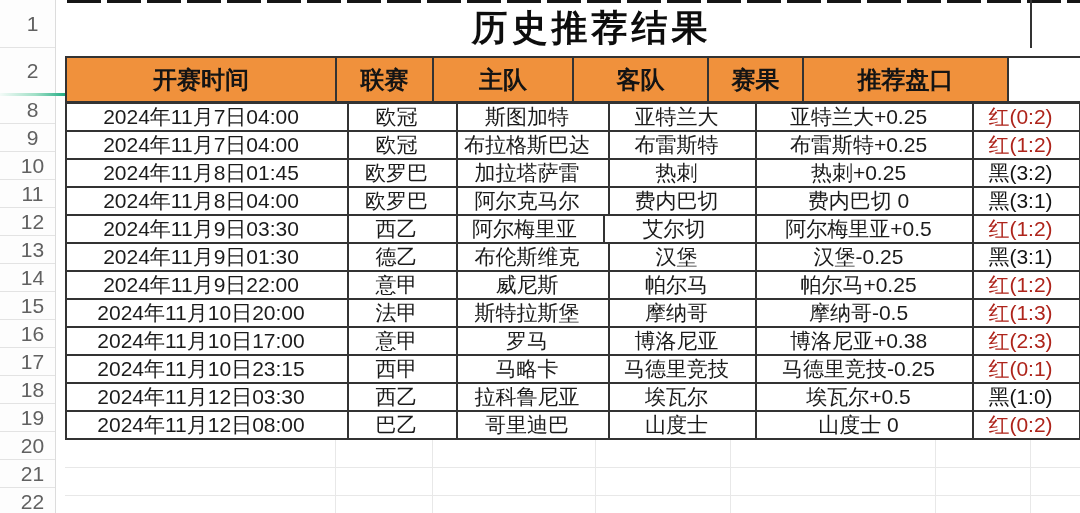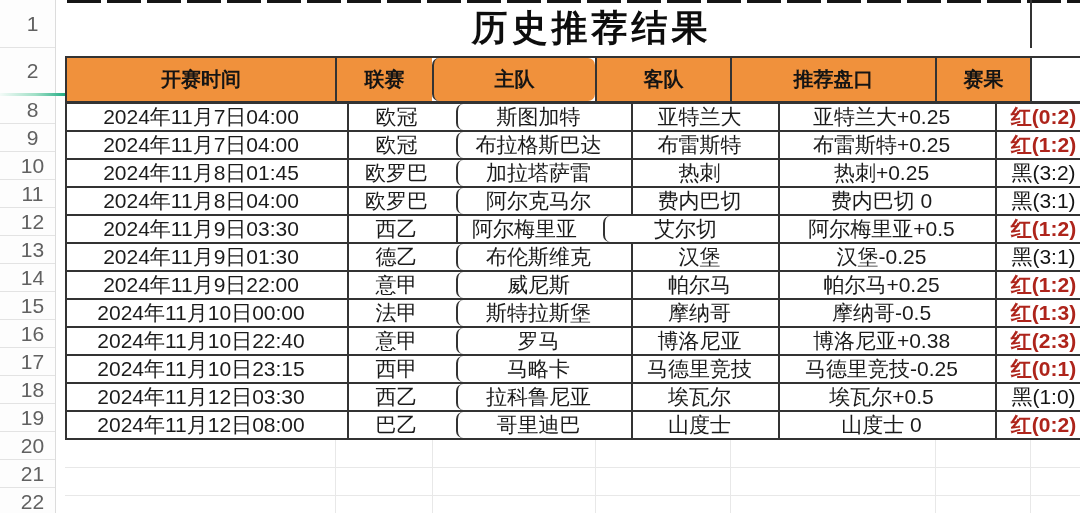--- a/index.html
+++ b/index.html
@@ -51,44 +51,44 @@
   
   .header-row{
     display:flex;height:48px;
     border-top:2px solid var(--dark-border);
     border-bottom:3px solid var(--dark-border);
   }
   .hcell{
     background:var(--header-bg);
     border-left:2px solid var(--dark-border);
     display:flex;align-items:center;justify-content:center;
-    font-weight:bold;font-size:20px;color:#141414;white-space:nowrap;
+    font-weight:bold;font-size:24px;color:#141414;white-space:nowrap;
   }
   .hcell.blank{background:#ffffff;}
   
   .c0{width:270px;flex:none;}
   .c1{width:97px;flex:none;}
-  .c2{width:163px;flex:none;border-radius:7px;}
+  .c2{width:140px;flex:none;}
   .c3{width:135px;flex:none;}
   .c4{width:205px;flex:none;}
   .c5{width:95px;flex:none;}
   .c6{width:50px;flex:none;}
   
   .data-row{
     display:flex;height:28px;
     border-bottom:2px solid var(--dark-border);
     font-size:21px;
     gap:12px;
   }
   .cell{
     border-left:2px solid var(--dark-border);
     display:flex;align-items:center;justify-content:center;
     white-space:nowrap;overflow:hidden;color:#1b1b1b;
   }
-  .result.red{color:var(--win-red);font-weight:bold;}
+  .result.red{color:var(--win-red);}
   .result.black{color:var(--loss-black);}
   
   .empty-area{position:relative;height:84px;}
   .empty-row{height:28px;border-bottom:1px solid var(--faint);}
   .vline{position:absolute;top:0;bottom:0;width:1px;background:var(--faint);}
 </style>
 </head>
 <body>
 
 <div class="gutter-border"></div>
@@ -141,22 +141,22 @@
     <div class="title-dash"></div>
     <div class="title-text">历史推荐结果</div>
     <div class="title-vline"></div>
   </div>
 
   <div class="header-row">
     <div class="hcell c0">开赛时间</div>
     <div class="hcell c1">联赛</div>
     <div class="hcell c2">主队</div>
     <div class="hcell c3">客队</div>
+    <div class="hcell c5">赛果</div>
     <div class="hcell c4">推荐盘口</div>
-    <div class="hcell c5">赛果</div>
     <div class="hcell c6 blank"></div>
   </div>
 
   <div>
 
       <div class="data-row">
         <div class="cell c0">2024年11月7日04:00</div>
         <div class="cell c1">欧冠</div>
         <div class="cell c2">斯图加特</div>
         <div class="cell c3">亚特兰大</div>
@@ -219,31 +219,31 @@
         <div class="cell c0">2024年11月9日22:00</div>
         <div class="cell c1">意甲</div>
         <div class="cell c2">威尼斯</div>
         <div class="cell c3">帕尔马</div>
         <div class="cell c4">帕尔马+0.25</div>
         <div class="cell c5 result red">红(1:2)</div>
         <div class="cell c6"></div>
       </div>
 
       <div class="data-row">
-        <div class="cell c0">2024年11月10日00:00</div>
+        <div class="cell c0">2024年11月10日20:00</div>
         <div class="cell c1">法甲</div>
         <div class="cell c2">斯特拉斯堡</div>
         <div class="cell c3">摩纳哥</div>
         <div class="cell c4">摩纳哥-0.5</div>
         <div class="cell c5 result red">红(1:3)</div>
         <div class="cell c6"></div>
       </div>
 
       <div class="data-row">
-        <div class="cell c0">2024年11月10日22:40</div>
+        <div class="cell c0">2024年11月10日17:00</div>
         <div class="cell c1">意甲</div>
         <div class="cell c2">罗马</div>
         <div class="cell c3">博洛尼亚</div>
         <div class="cell c4">博洛尼亚+0.38</div>
         <div class="cell c5 result red">红(2:3)</div>
         <div class="cell c6"></div>
       </div>
 
       <div class="data-row">
         <div class="cell c0">2024年11月10日23:15</div>

